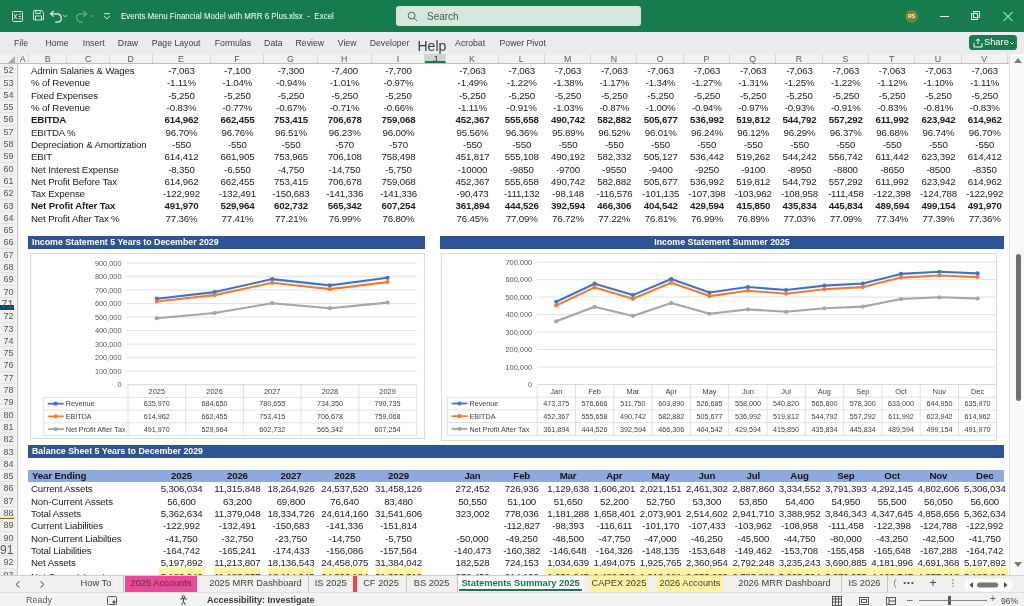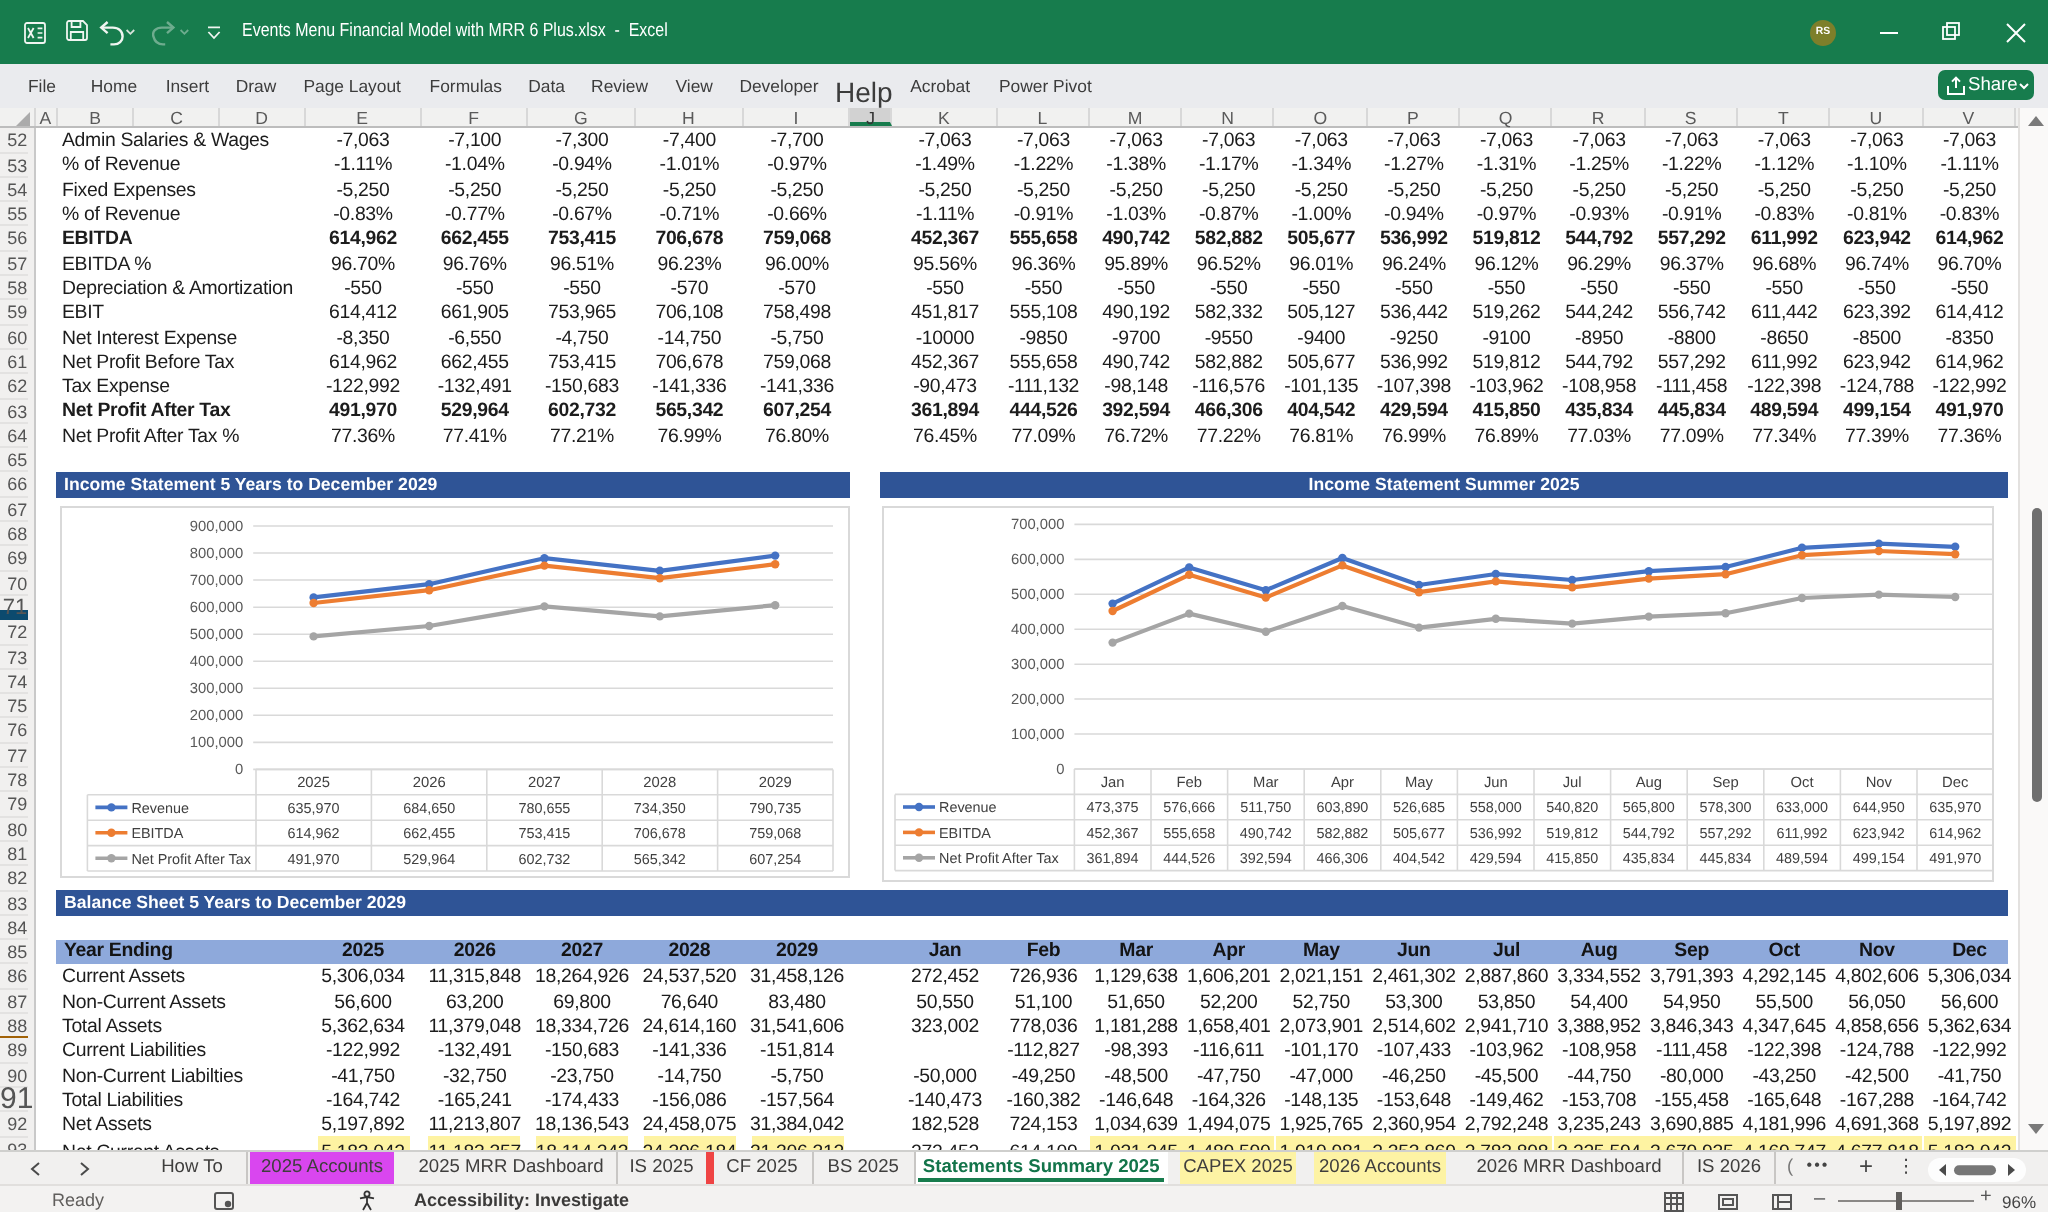--- a/index.html
+++ b/index.html
@@ -27,20 +27,27 @@
     </svg>
 <svg class="a" style="left:76px;top:9.5px" width="19" height="13" viewBox="0 0 19 13" opacity="0.4">
 <path d="M7.5 1 L10.7 3.8 L7.5 6.6" fill="none" stroke="#f0f5f1" stroke-width="1.2"></path>
 <path d="M10.4 3.8 H4.9 C1.9 3.8 0 5.7 0.7 8.2 C1.3 10.6 3 12.2 5.5 12.2 H6.6" fill="none" stroke="#f0f5f1" stroke-width="1.2"></path>
 <path d="M14.3 5 l1.9 1.9 1.9-1.9" fill="none" stroke="#f0f5f1" stroke-width="0.9"></path>
     </svg>
 <svg class="a" style="left:103px;top:12.5px" width="8" height="7" viewBox="0 0 8 7">
 <path d="M1 0.7 h6 M1.2 3 l2.8 3 2.8-3" fill="none" stroke="#f0f5f1" stroke-width="0.9"></path>
     </svg>
 <div class="a" style="left:121px;top:10px;font-size:9.5px;color:#fff;white-space:nowrap;transform:scaleX(.84);transform-origin:0 0">Events Menu Financial Model with MRR 6 Plus.xlsx &nbsp;-&nbsp; Excel</div>
+<div class="a" style="left:396px;top:6px;width:245px;height:20px;background:#d9e6dd;border-radius:3px">
+<svg class="a" style="left:11px;top:4.5px" width="11" height="11" viewBox="0 0 11 11">
+        <circle cx="4.6" cy="4.6" r="3.4" fill="none" stroke="#3c6950" stroke-width="1"></circle>
+        <path d="M7.2 7.2 L10 10" stroke="#3c6950" stroke-width="1"></path>
+      </svg>
+<span class="a" style="left:31px;top:4.5px;font-size:10px;color:#39604b">Search</span>
+    </div>
 <div class="a" style="left:905px;top:10px;width:13px;height:13px;border-radius:50%;background:#7d7f2a;color:#fff;font-size:5.2px;text-align:center;line-height:13px;font-weight:bold">RS</div>
 <svg class="a" style="left:939px;top:11px" width="80" height="11" viewBox="0 0 80 11">
 <path d="M1 5.5 h9" stroke="#fff" stroke-width="1"></path>
 <rect x="32.5" y="2.5" width="6" height="6" fill="none" stroke="#fff" stroke-width="0.9"></rect>
 <rect x="34.5" y="0.5" width="6" height="6" fill="none" stroke="#fff" stroke-width="0.9"></rect>
 <path d="M64.5 1 l9 9 M73.5 1 l-9 9" stroke="#fff" stroke-width="1"></path>
     </svg>
 </div>
 <div class="a" style="left:0;top:32px;width:1024px;height:22px;background:#eaebee">
 <div class="a" style="left:-24px;top:6px;width:90px;text-align:center;font-size:8.7px;color:#3c3c3c;white-space:nowrap">File</div>
@@ -126,21 +133,21 @@
 <div class="a" style="left:0;top:356.70000000000005px;width:13.6px;height:12.3px;text-align:right;font-size:9px;color:#555;line-height:12.6px;border-bottom:1px solid #e3e2e1">81</div>
 <div class="a" style="left:0;top:369.0px;width:13.6px;height:12.3px;text-align:right;font-size:9px;color:#555;line-height:12.6px;border-bottom:1px solid #e3e2e1">82</div>
 <div class="a" style="left:0;top:381.3px;width:13.6px;height:12.3px;text-align:right;font-size:9px;color:#555;line-height:12.6px;border-bottom:1px solid #e3e2e1">83</div>
 <div class="a" style="left:0;top:393.6px;width:13.6px;height:12.3px;text-align:right;font-size:9px;color:#555;line-height:12.6px;border-bottom:1px solid #e3e2e1">84</div>
 <div class="a" style="left:0;top:405.90000000000003px;width:13.6px;height:12.3px;text-align:right;font-size:9px;color:#555;line-height:12.6px;border-bottom:1px solid #e3e2e1">85</div>
 <div class="a" style="left:0;top:418.20000000000005px;width:13.6px;height:12.3px;text-align:right;font-size:9px;color:#555;line-height:12.6px;border-bottom:1px solid #e3e2e1">86</div>
 <div class="a" style="left:0;top:430.5px;width:13.6px;height:12.3px;text-align:right;font-size:9px;color:#555;line-height:12.6px;border-bottom:1px solid #e3e2e1">87</div>
 <div class="a" style="left:0;top:442.8px;width:13.6px;height:12.3px;text-align:right;font-size:9px;color:#555;line-height:12.6px;border-bottom:1px solid #a16207">88</div>
 <div class="a" style="left:0;top:455.1px;width:13.6px;height:12.3px;text-align:right;font-size:9px;color:#555;line-height:12.6px;border-bottom:1px solid #e3e2e1">89</div>
 <div class="a" style="left:0;top:467.4000000000001px;width:13.6px;height:12.3px;text-align:right;font-size:9px;color:#555;line-height:12.6px;border-bottom:1px solid #e3e2e1">90</div>
-<div class="a" style="left:0;top:479.70000000000005px;width:13.6px;height:12.3px;text-align:left;font-size:15px;color:#555;line-height:12.6px;border-bottom:1px solid #e3e2e1">91</div>
+<div class="a" style="left:0;top:479.70000000000005px;width:13.6px;height:12.3px;text-align:left;font-size:12px;color:#555;line-height:12.6px;border-bottom:1px solid #e3e2e1">91</div>
 <div class="a" style="left:0;top:492.0px;width:13.6px;height:12.3px;text-align:right;font-size:9px;color:#555;line-height:12.6px;border-bottom:1px solid #e3e2e1">92</div>
 <div class="a" style="left:0;top:504.29999999999995px;width:13.6px;height:12.3px;text-align:right;font-size:9px;color:#555;line-height:12.6px;border-bottom:1px solid #e3e2e1">93</div>
 </div>
 <div class="row" style="top:64.0px">
     <b class="">Admin Salaries &amp; Wages</b>
     <i style="left:146.5px">-7,063</i>
     <i style="left:202.4px">-7,100</i>
     <i style="left:256.0px">-7,300</i>
     <i style="left:309.7px">-7,400</i>
     <i style="left:363.5px">-7,700</i>
@@ -874,21 +881,21 @@
 <div class="a" style="left:6px;top:200px;width:5px;height:147px;background:#6f6f6f;border-radius:2.5px"></div>
 <svg class="a" style="left:3.5px;top:508px" width="8" height="6" viewBox="0 0 8 6">
       <path d="M0 0 L4 5 L8 0 Z" fill="#7a7a7a"></path>
     </svg>
 </div>
 <div class="a" style="left:0;top:575px;width:1024px;height:17px;background:#f1f0ef;border-top:1px solid #cfcfcd">
 <svg class="a" style="left:15px;top:5px" width="33" height="7" viewBox="0 0 33 7">
       <path d="M4.5 0.5 L1 3.5 l3.5 3 M25.5 0.5 l3.5 3 -3.5 3" fill="none" stroke="#4a4a4a" stroke-width="1"></path>
     </svg>
 <div class="tab" style="left:69px;width:55px;border-right:1px solid #c8c6c4">How To</div>
-<div class="tab" style="left:125px;width:72px;background:#d946ef">2025 Accounts</div>
+<div class="tab" style="left:125px;width:72px;background:#ec4899">2025 Accounts</div>
 <div class="tab" style="left:203.5px;width:105px;border-right:1px solid #c8c6c4">2025 MRR Dashboard</div>
 <div class="tab" style="left:309px;width:47.5px;border-right:4px solid #ef4444">IS 2025</div>
 <div class="tab" style="left:356.5px;width:50px;border-right:1px solid #c8c6c4">CF 2025</div>
 <div class="tab" style="left:406.6px;width:51px;border-right:1px solid #c8c6c4">BS 2025</div>
 <div class="tab" style="left:457.6px;width:126px;background:#fff;font-weight:bold;color:#13744a"><span style="display:inline-block;border-bottom:2px solid #177c4d;padding:0 2px;height:15px">Statements Summary 2025</span></div>
 <div class="tab" style="left:589.7px;width:58.6px;background:#fdf3a4">CAPEX 2025</div>
 <div class="tab" style="left:657px;width:66px;background:#fdf3a4">2026 Accounts</div>
 <div class="tab" style="left:728px;width:114px;border-right:1px solid #c8c6c4">2026 MRR Dashboard</div>
 <div class="tab" style="left:842px;width:46px;border-right:1px solid #c8c6c4">IS 2026</div>
 <div class="tab" style="left:890px;width:10px;color:#777">(</div>

